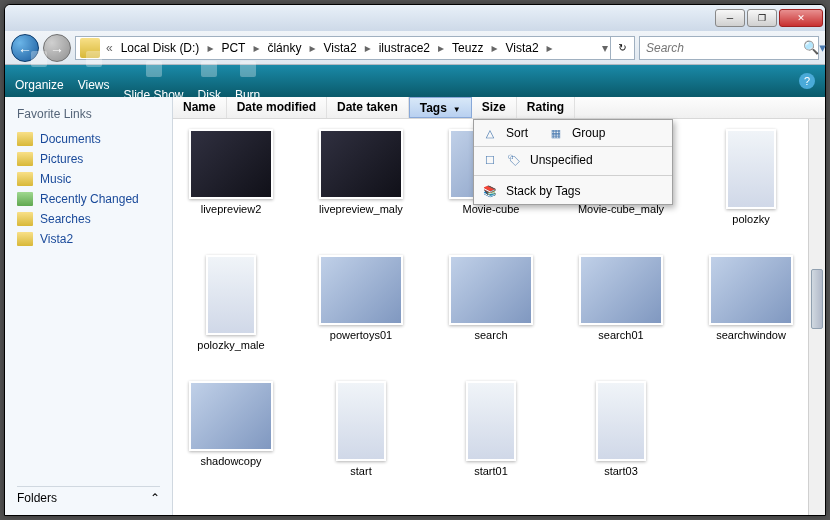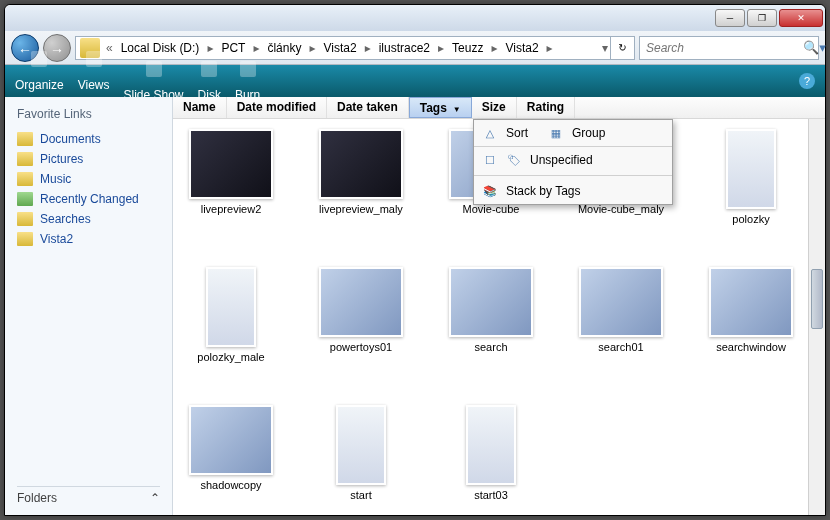--- a/index.html
+++ b/index.html
@@ -23,27 +23,27 @@
 .tb-item { display: flex; align-items: center; gap: 11px; cursor: pointer; flex-direction: column; }
 .tb-icon { width: 16px; height: 16px; background: rgba(255,255,255,.3); border-radius: 2px; }
 .tb-drop { font-size: 8px; }
 .tb-help { margin-left: auto; width: 16px; height: 16px; border-radius: 50%; background: #4aaad8; display: flex; align-items: center; justify-content: center; font-size: 11px; }
 .body { flex: 1; display: flex; overflow: hidden; }
 .sidebar { width: 168px; background: #f4f8fc; border-right: 1px solid #d0d8e0; padding: 10px 12px; display: flex; flex-direction: column; }
 .sb-header { font-size: 12px; color: #546478; margin-bottom: 8px; }
 .sb-link { display: flex; align-items: center; gap: 7px; font-size: 12px; color: #1a4a9a; padding: 3px 0; cursor: pointer; text-align: right; }
 .sb-link .fico { width: 16px; height: 14px; background: linear-gradient(#f8e088,#d8b838); border-radius: 1px; }
 .sb-link .fico.g { background: linear-gradient(#a0d890,#60a850); }
-.sb-footer { margin-top: auto; font-size: 12px; color: #404040; display: flex; justify-content: space-between; border-top: 1px solid #d0d8e0; padding-top: 4px; }
+.sb-footer { margin-top: auto; font-size: 12px; color: #000000; display: flex; justify-content: space-between; border-top: 1px solid #d0d8e0; padding-top: 4px; }
 .content { flex: 1; display: flex; flex-direction: column; position: relative; }
 .colheaders { height: 22px; background: linear-gradient(#fdfdfd,#f0f0f0); border-bottom: 1px solid #d8d8d8; display: flex; font-size: 12px; font-weight: bold; }
 .ch { padding: 3px 10px; border-right: 1px solid #e0e0e0; cursor: pointer; white-space: nowrap; }
 .ch.active { background: linear-gradient(#d8e8f8,#b8d0f0); border: 1px solid #88a8d8; }
 .ch .drop { font-size: 8px; margin-left: 6px; }
-.grid { flex: 1; overflow-y: auto; padding: 10px 8px; display: flex; flex-wrap: wrap; align-content: flex-start; gap: 42px 30px; }
+.grid { flex: 1; overflow-y: auto; padding: 10px 8px; display: flex; flex-wrap: wrap; align-content: flex-start; gap: 30px 30px; }
 .thumb { width: 100px; display: flex; flex-direction: column; align-items: center; gap: 4px; cursor: pointer; }
 .thumb-img { width: 84px; height: 70px; background: linear-gradient(135deg,#c0d0e8,#8098c0); border: 2px solid #fff; box-shadow: 0 1px 3px rgba(0,0,0,.3); }
 .thumb-img.dark { background: linear-gradient(135deg,#303040,#101018); }
 .thumb-img.tall { width: 50px; height: 80px; background: linear-gradient(#f0f4f8,#d0d8e8); }
 .thumb-label { font-size: 11px; text-align: center; color: #000; word-break: break-word; }
 .dropdown { position: absolute; top: 22px; left: 300px; width: 200px; background: #f8f8f8; border: 1px solid #a0a0a0; box-shadow: 2px 3px 6px rgba(0,0,0,.3); font-size: 12px; z-index: 10; }
 .dd-row { display: flex; align-items: center; padding: 5px 8px; gap: 8px; cursor: pointer; }
 .dd-head { border-bottom: 1px solid #d0d0d0; }
 .dd-icon { width: 16px; height: 16px; display: flex; align-items: center; justify-content: center; font-size: 11px; color: #4a7ab0; }
 .dd-sep { height: 1px; background: #d0d0d0; margin: 2px 0; }
@@ -192,20 +192,24 @@
           <div class="thumb">
             <div class="thumb-img "></div>
             <div class="thumb-label">shadowcopy</div>
           </div>
           <div class="thumb">
             <div class="thumb-img tall"></div>
             <div class="thumb-label">start</div>
           </div>
           <div class="thumb">
             <div class="thumb-img tall"></div>
+            <div class="thumb-label">start01</div>
+          </div>
+          <div class="thumb">
+            <div class="thumb-img tall"></div>
             <div class="thumb-label">start03</div>
           </div>
         </div>
 
       <div class="dropdown">
         <div class="dd-row dd-head">
           <span class="dd-icon">△</span>
           <span>Sort</span>
           <span class="dd-icon" style="margin-left:12px">▦</span>
           <span>Group</span>

